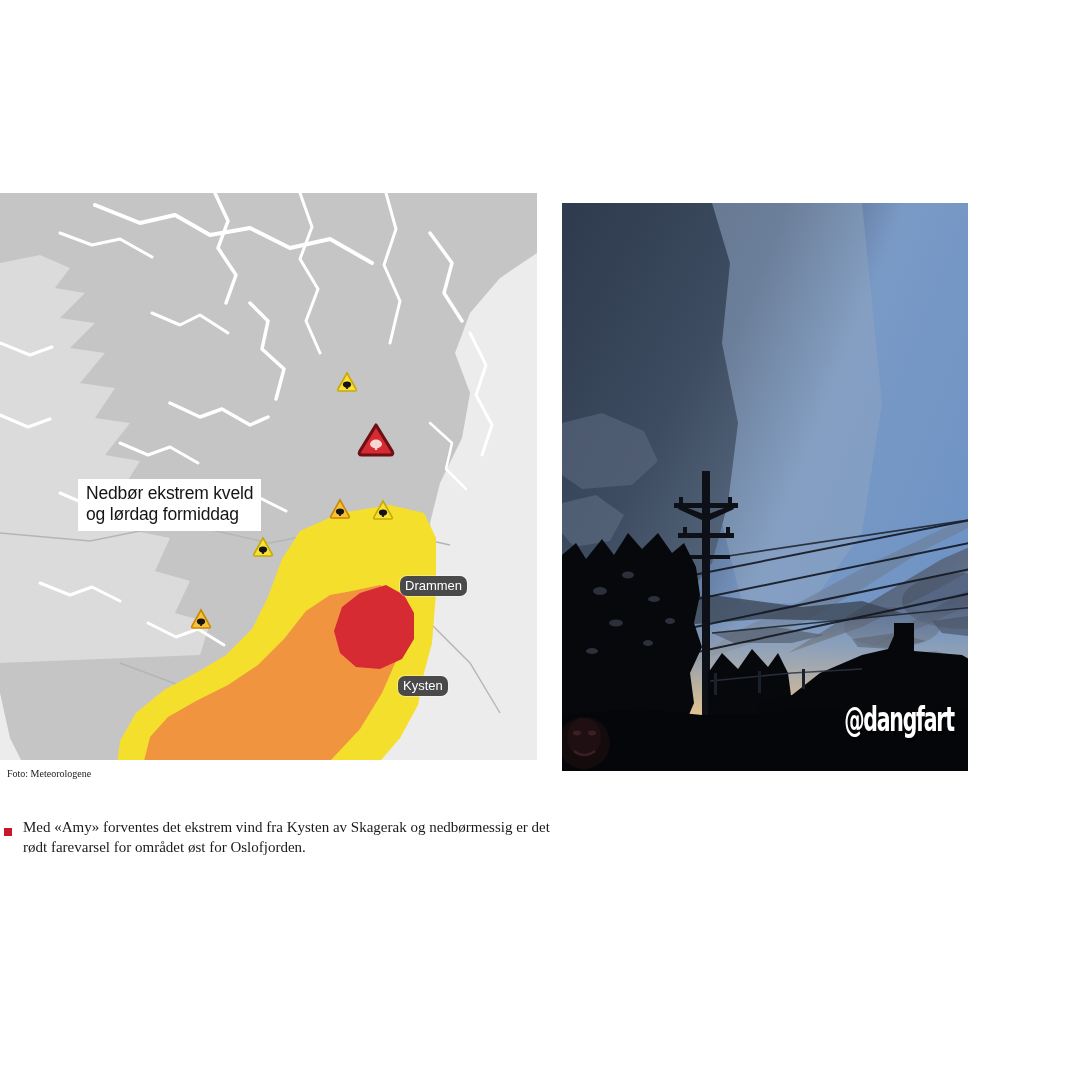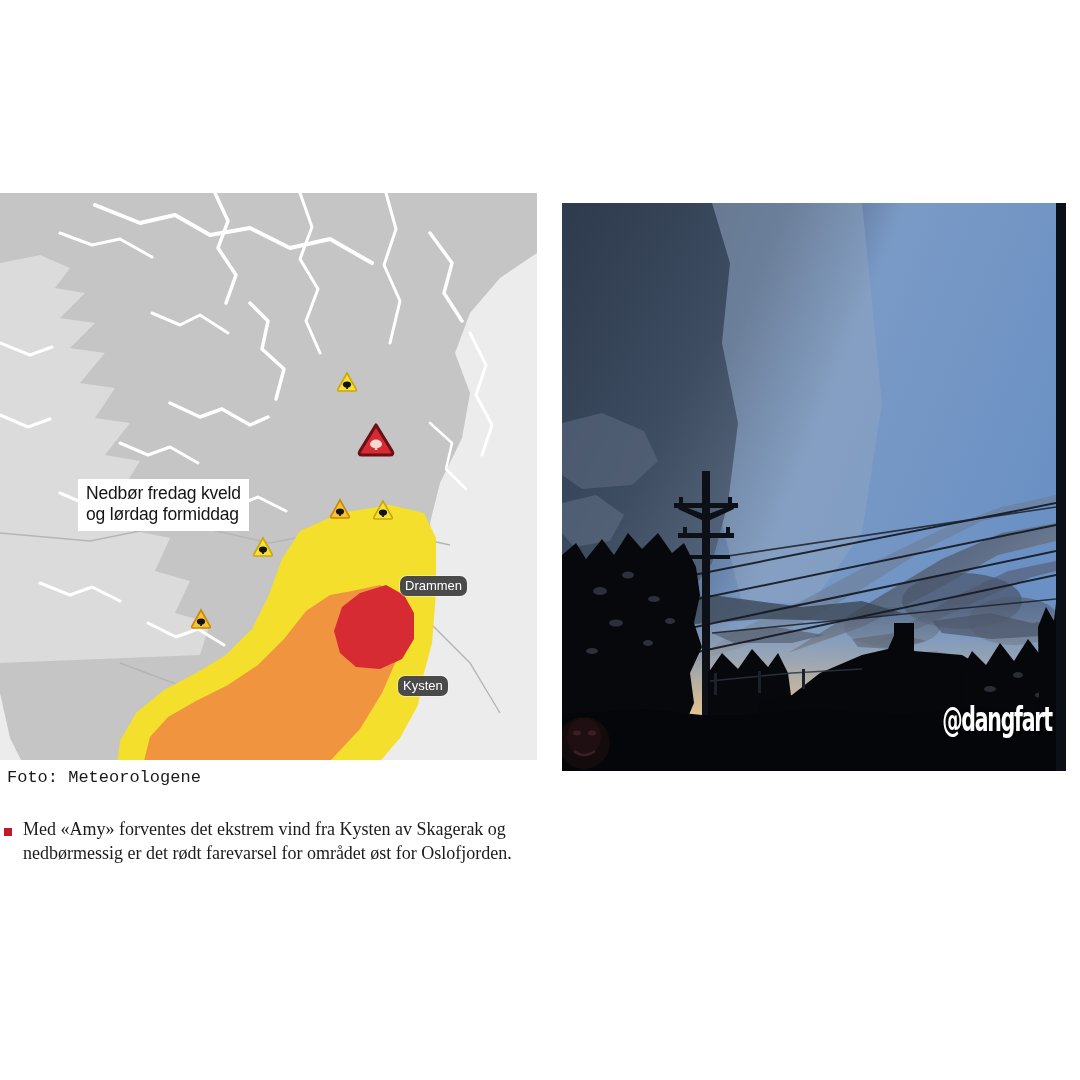--- a/index.html
+++ b/index.html
@@ -35,42 +35,42 @@
   #city-drammen{left:400px;top:383px;}
   #city-larvik{left:398px;top:483px;}
 
   .warn-icon{position:absolute;width:0;height:0;}
   .warn-icon svg{position:absolute;left:-13px;top:-13px;}
   .warn-icon.red svg{left:-22px;top:-22px;}
 
   
   #photo-caption{
     position:absolute;left:7px;top:768px;
-    font-size:17px;color:#1a1a1a;
-    font-family:Liberation Mono, monospace;
+    font-size:10px;color:#1a1a1a;
+    font-family:Liberation Serif, serif;
     text-align:right;
   }
 
   
   #bullet-block{
     position:absolute;left:4px;top:817px;width:560px;
     display:flex;align-items:flex-start;
   }
   #bullet-marker{
     width:8px;height:8px;background:#c7182b;flex:0 0 auto;
     margin-top:11px;margin-right:11px;
   }
   #bullet-text{
     font-family:"Liberation Serif", serif;
-    font-size:18px;line-height:1.35;color:#1b1b1b;
+    font-size:15px;line-height:1.35;color:#1b1b1b;
   }
 
   
   #photo-panel{
-    position:absolute;left:562px;top:203px;width:504px;height:568px;
+    position:absolute;left:562px;top:203px;width:406px;height:568px;
     overflow:hidden;background:#0b0f16;
   }
   #photo-svg{position:absolute;left:0;top:0;width:494px;height:568px;display:block;}
   #watermark{
     position:absolute;right:14px;bottom:32px;
     font-family:"DejaVu Sans", sans-serif;
     font-size:33px;font-weight:700;color:#ffffff;
     letter-spacing:-2.0px;
     transform:scaleX(0.62);transform-origin:right bottom;
     text-shadow:3px 4px 0 rgba(0,0,0,0.55);
@@ -145,21 +145,21 @@
                L150,544 L168,524 L196,508 L228,492 L258,472 L284,446 L306,418
                L330,402 Z" fill="#f09440"></path>
 
       <path d="M360,400 L386,392 L404,402 L414,420 L414,446 L402,466 L380,476
                L356,474 L340,460 L334,438 L342,414 Z" fill="#d62b33"></path>
 
       <path d="M196,628 L240,636 L282,626 L300,612 L288,636 L252,648 L210,648 Z" fill="#f4df2c"></path>
     </g>
   </svg>
 
-  <div id="label-forecast" class="map-textbox">Nedbør fredag kveld
+  <div id="label-forecast" class="map-textbox">Nedbør ekstrem kveld
 og lørdag formiddag</div>
 
   <div id="city-drammen" class="city-label">Drammen</div>
   <div id="city-larvik" class="city-label">Kysten</div>
 
   <div class="warn-icon" style="left:347px;top:189px;">
     <svg width="26" height="26" viewBox="0 0 26 26" xmlns="http://www.w3.org/2000/svg">
       <path d="M13 4 L22 20 Q23 22 21 22 L5 22 Q3 22 4 20 Z" fill="#f7e03a" stroke="#caa900" stroke-width="1.6"></path>
       <ellipse cx="13" cy="15.5" rx="4.1" ry="3.1" fill="#141414"></ellipse>
       <rect x="12.2" y="15" width="1.7" height="5" fill="#141414"></rect>

